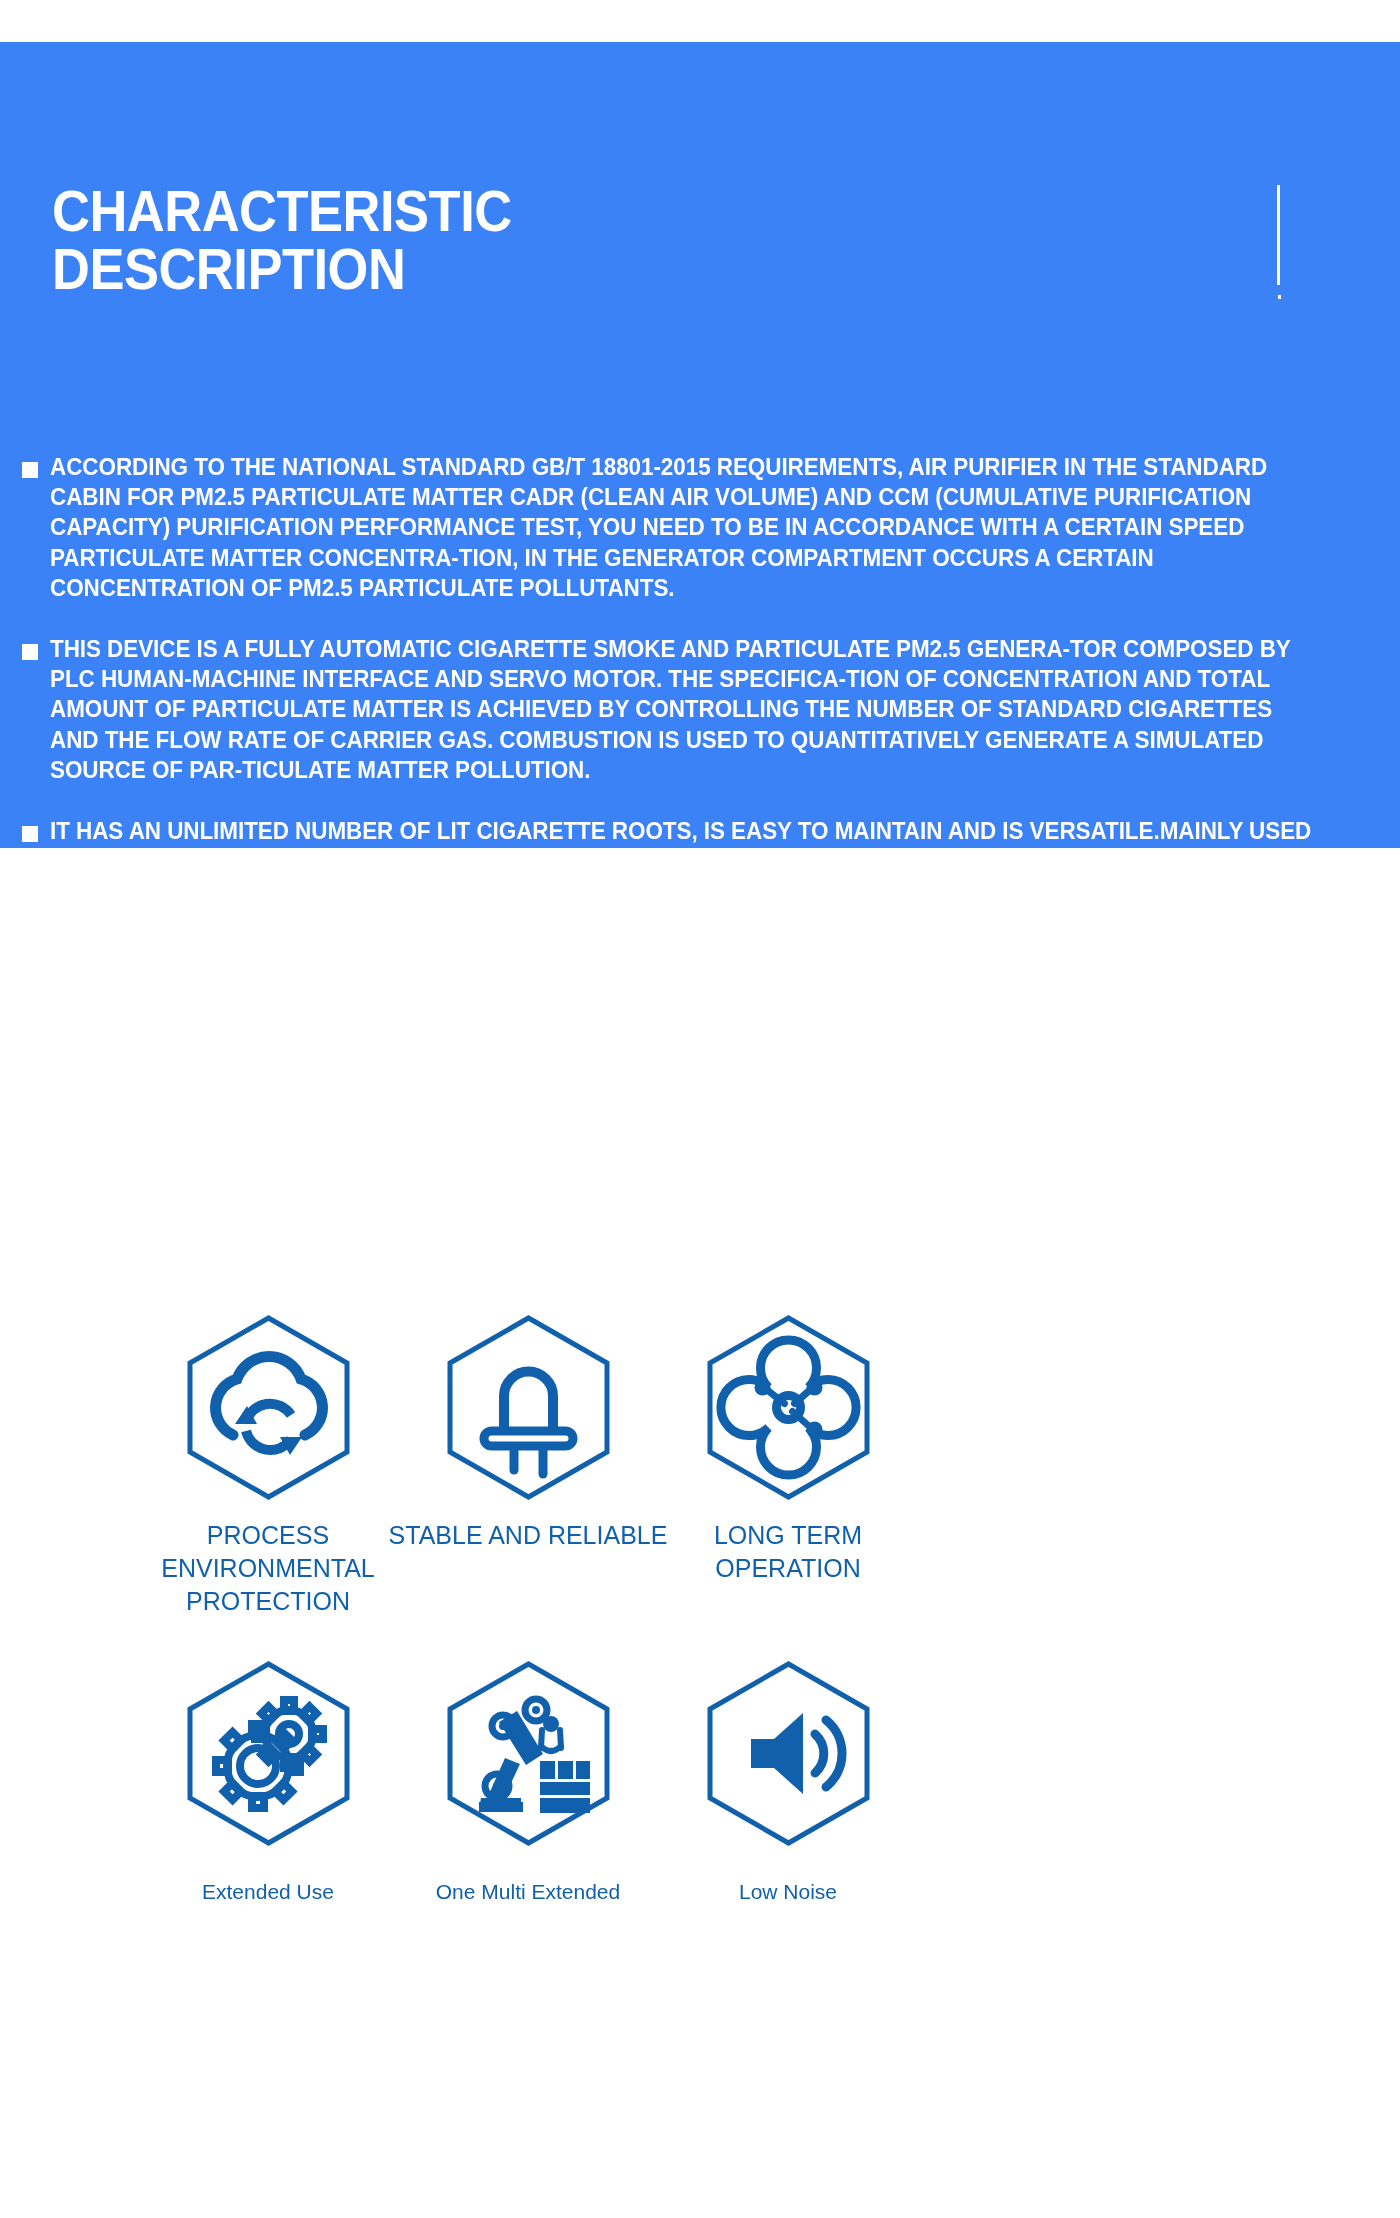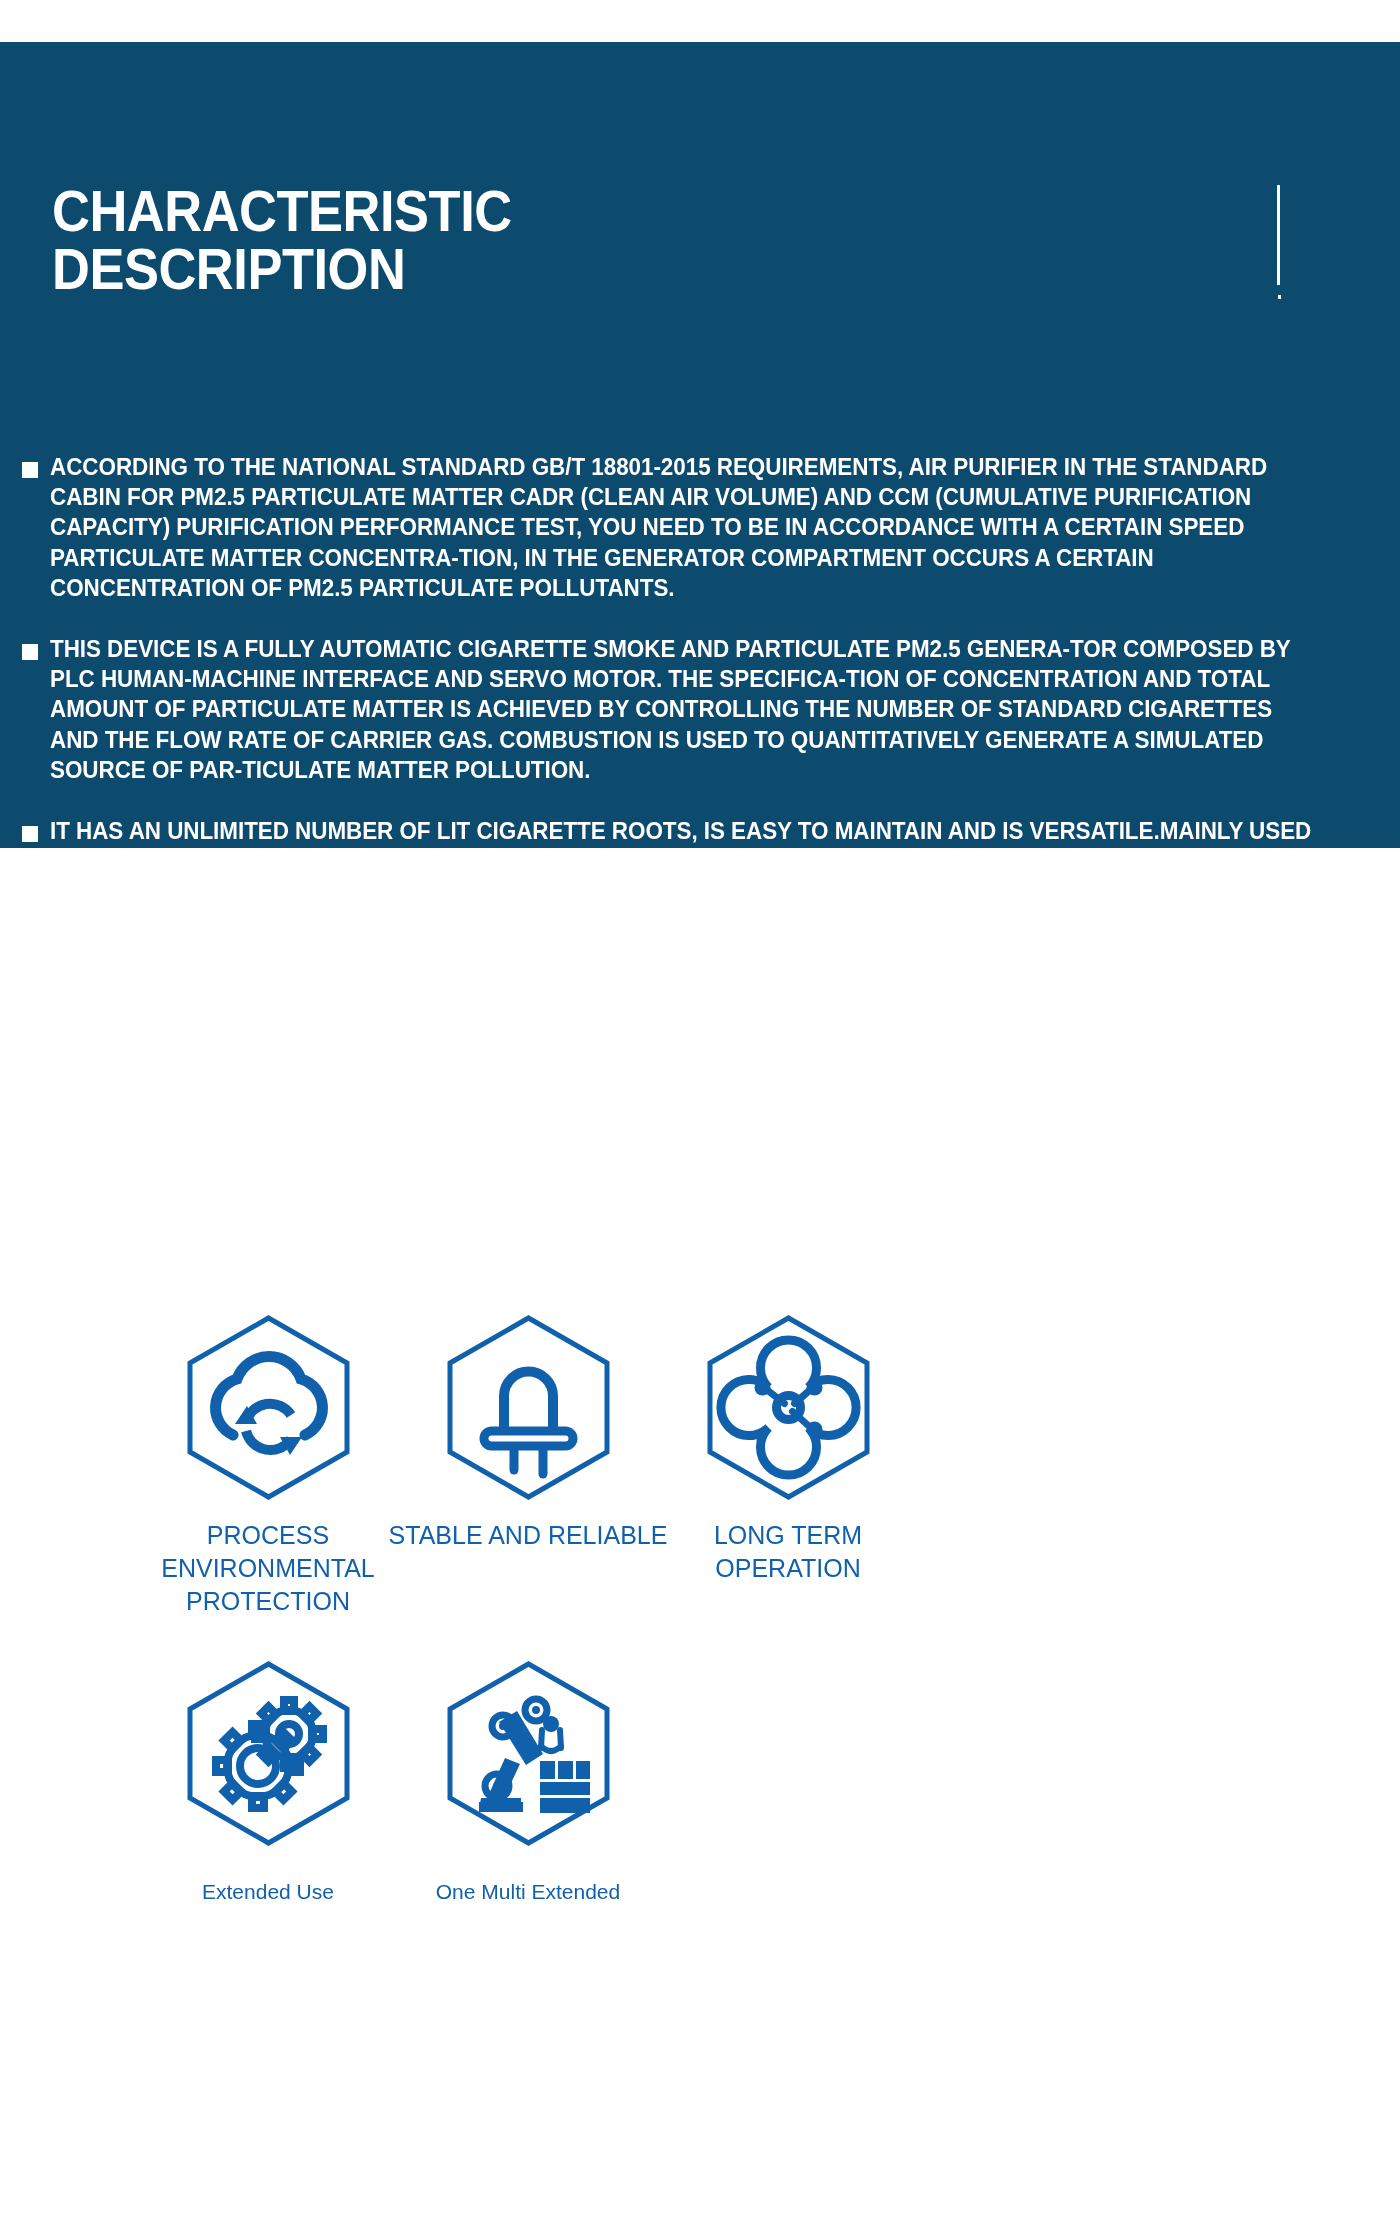--- a/index.html
+++ b/index.html
@@ -8,21 +8,21 @@
     background:#ffffff;
     font-family:"Liberation Sans", sans-serif;
     overflow:hidden;
     position:relative;
   }
   
   #blue-panel{
     position:absolute;
     left:0px; top:42px;
     width:1400px; height:806px;
-    background:#0c4a6e;
+    background:#3b82f6;
     box-sizing:border-box;
   }
   #title-block{
     position:absolute;
     left:52px; top:140px;
     width:820px;
   }
   .title-line{
     display:block;
     color:#ffffff;
@@ -269,16 +269,27 @@
             <rect x="137" y="115" width="15" height="18"></rect>
             <rect x="155" y="115" width="14" height="18"></rect>
             <rect x="119" y="136" width="50" height="13"></rect>
             <rect x="119" y="152" width="50" height="15"></rect>
           </g>
         </svg>
       </div>
       <span class="icon-label title">One Multi Extended</span>
     </div>
 
+    <div class="icon-cell">
+      <div class="hex-wrap">
+        <svg width="215" height="215" viewBox="0 0 215 215">
+          <polygon points="107.5,18 186,63 186,152 107.5,197 29,152 29,63" fill="none" stroke="#1060ab" stroke-width="5"></polygon>
+          <path d="M70 93 L93 93 L122 67 L122 148 L93 122 L70 122 Z" fill="#1060ab"></path>
+          <path d="M134 88 A26 26 0 0 1 134 127" fill="none" stroke="#1060ab" stroke-width="9" stroke-linecap="round"></path>
+          <path d="M145 74 A43 43 0 0 1 145 141" fill="none" stroke="#1060ab" stroke-width="9" stroke-linecap="round"></path>
+        </svg>
+      </div>
+      <span class="icon-label title">Low Noise</span>
+    </div>
 
   </div>
 
 </div>
 
 </body></html>

